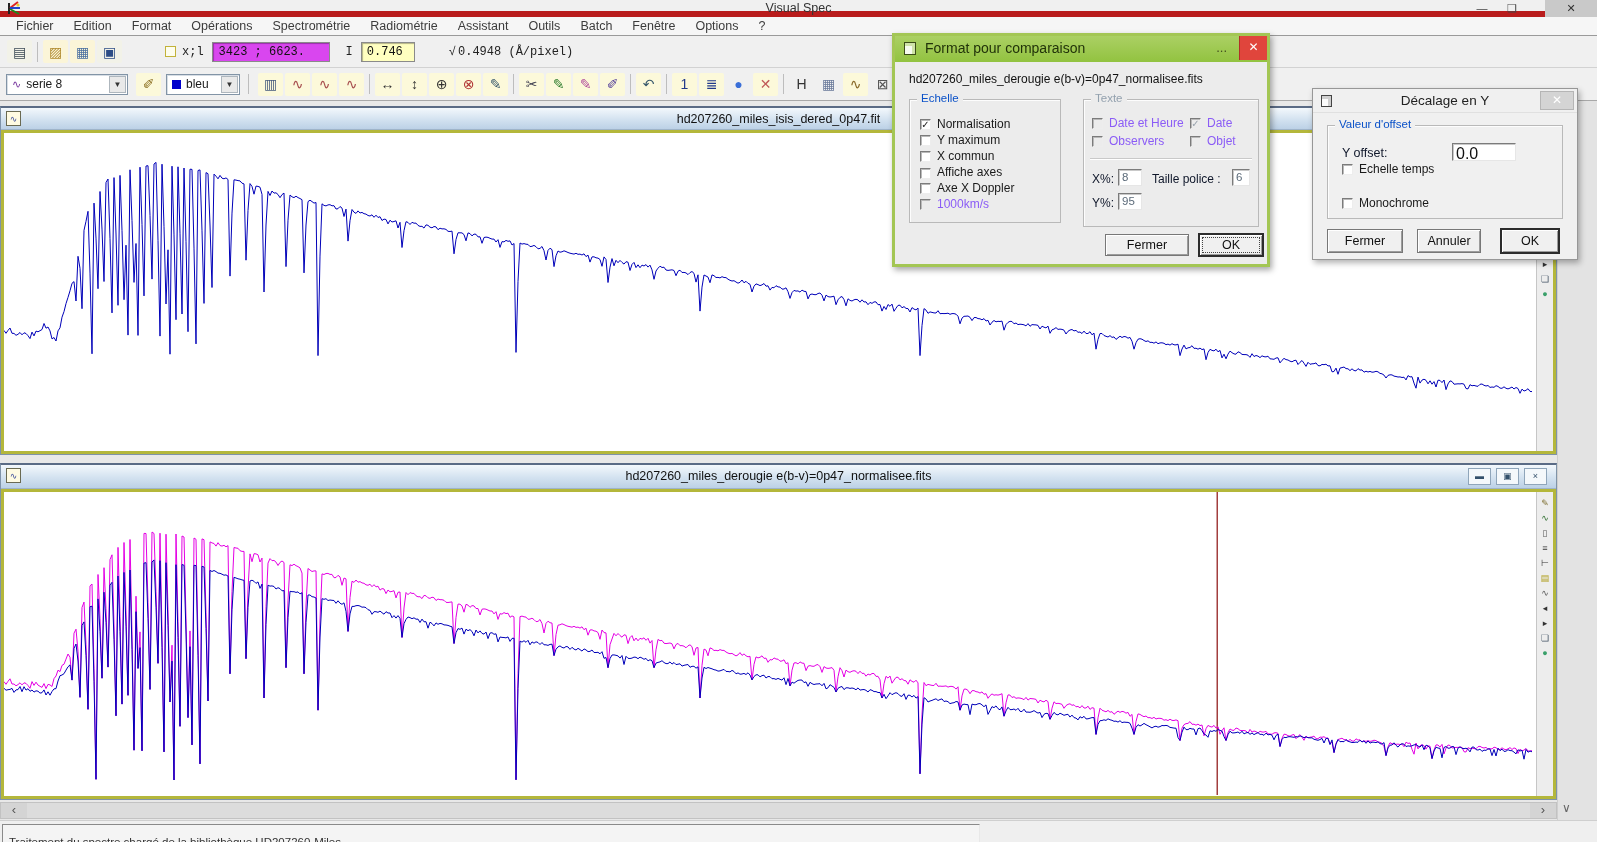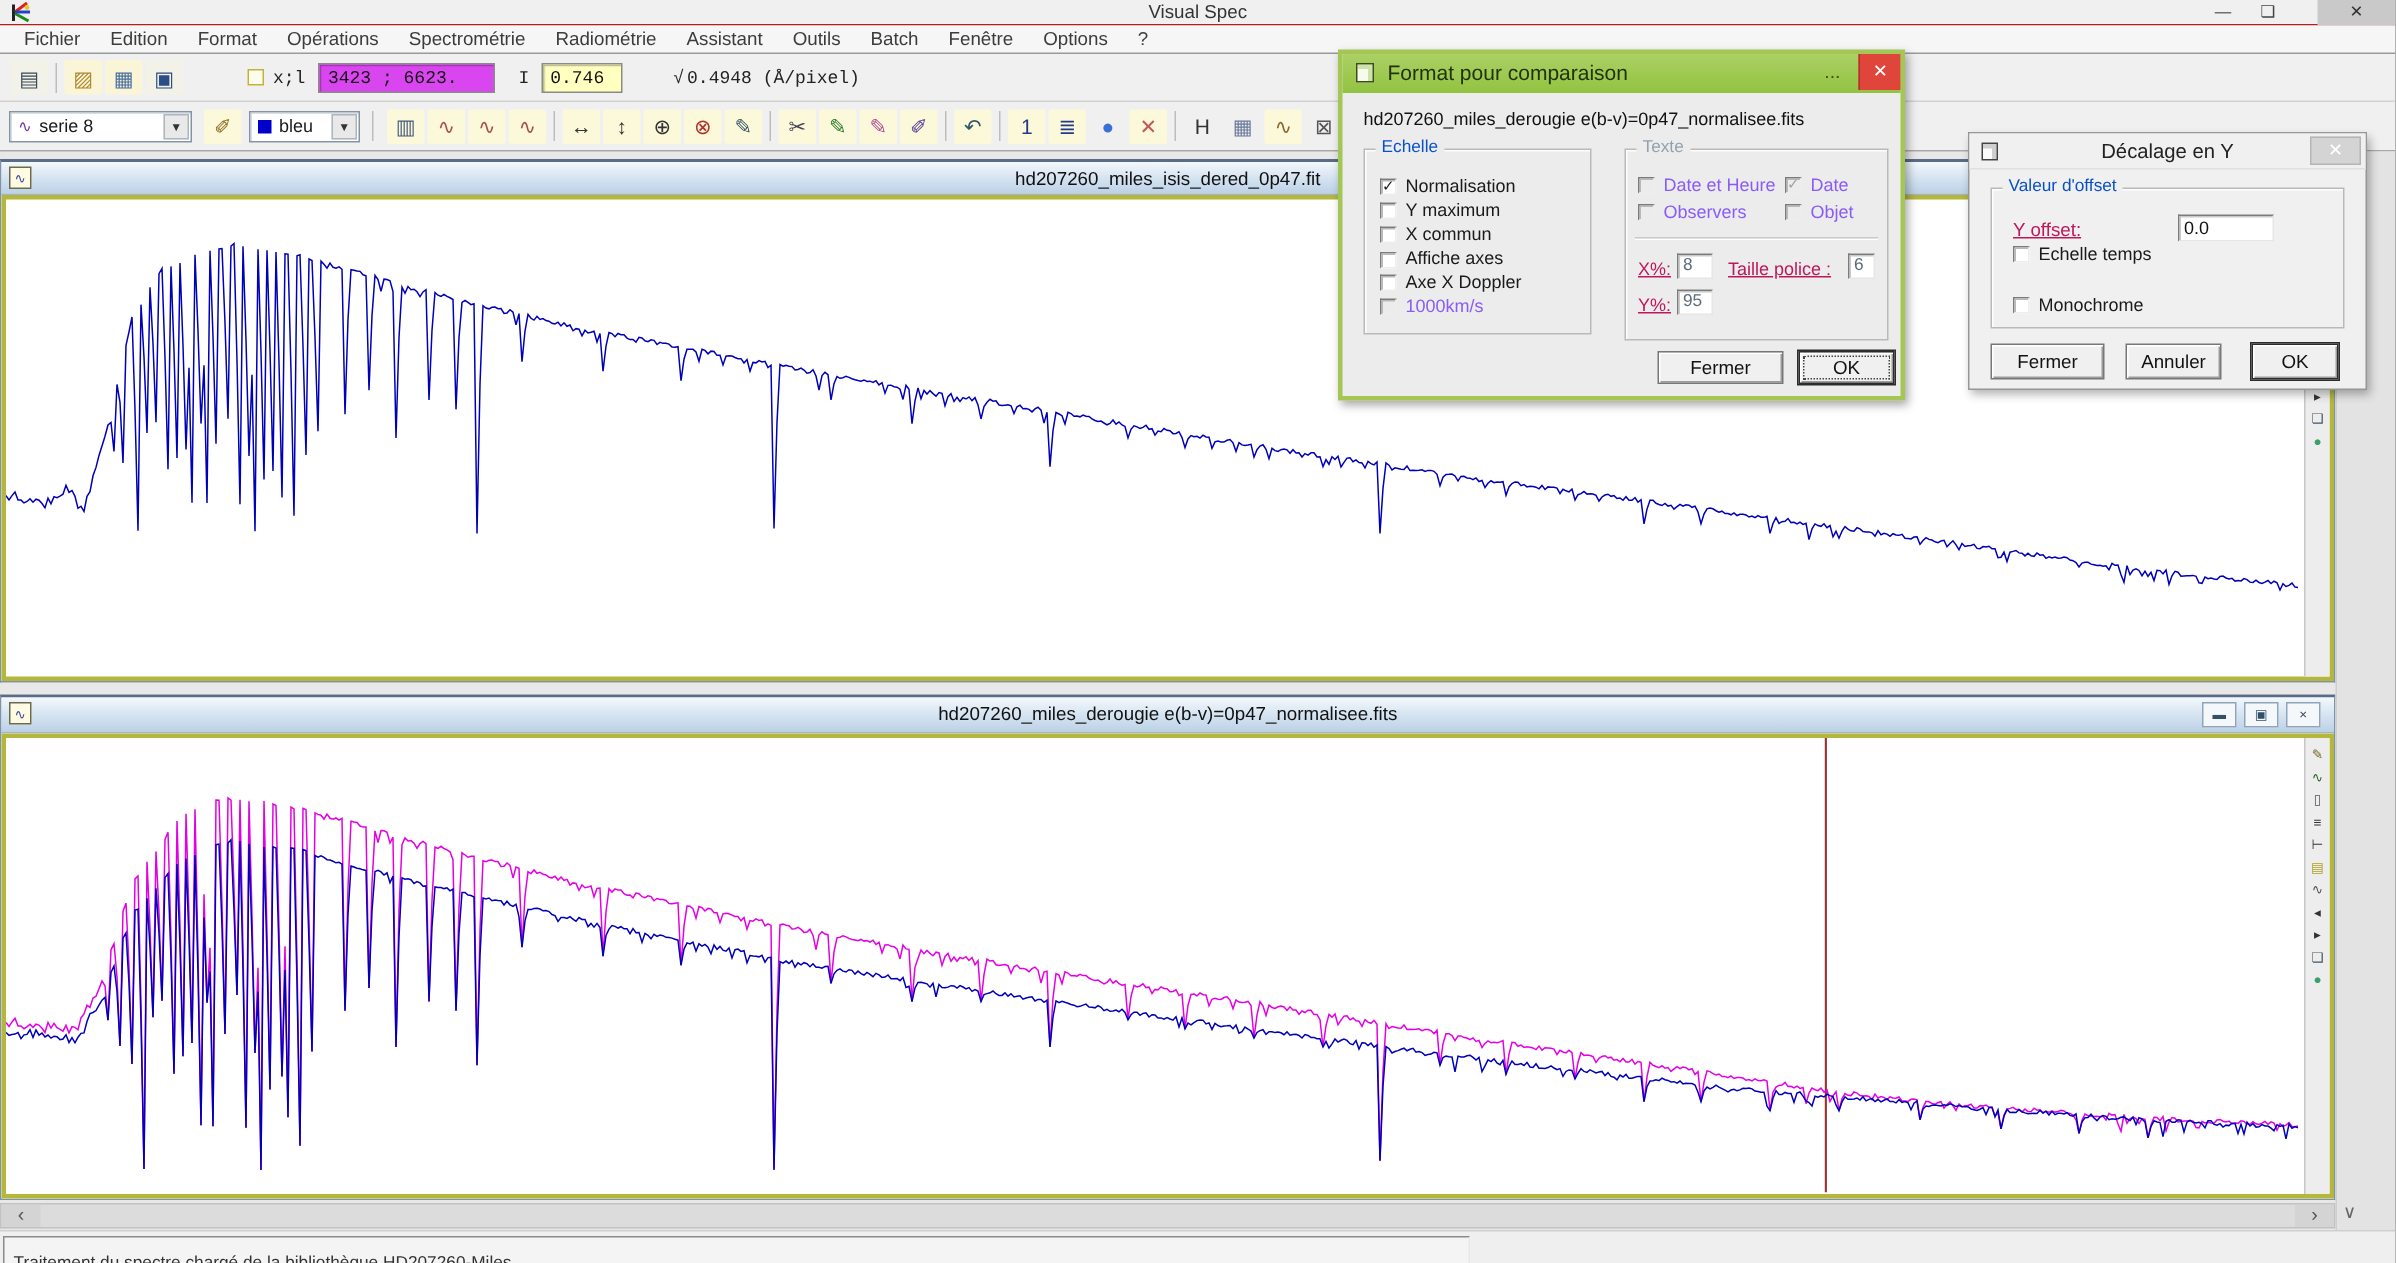--- a/index.html
+++ b/index.html
@@ -3,21 +3,21 @@
 <meta charset="utf-8">
 <style>
   * { margin:0; padding:0; box-sizing:border-box; }
   html,body { background:#777; }
   #app {
     position:relative; width:1597px; height:842px; overflow:hidden;
     background:#e8e8e8; font-family:"Liberation Sans", sans-serif; color:#1a1a1a;
   }
   
   .titlebar { position:absolute; left:0; top:0; width:1597px; height:17px;
-    background:#f0f0f0; border-bottom:1px solid #b91c1c; }
+    background:#f0f0f0; border-bottom:6px solid #b91c1c; }
   .app-title { position:absolute; left:0; right:0; top:1px; text-align:center;
     font-size:12.5px; color:#333; }
   .app-logo { position:absolute; left:7px; top:1px; width:15px; height:15px; }
   .capbtn { position:absolute; top:0; height:17px; width:30px; text-align:center;
     font-size:11px; color:#444; line-height:17px; }
   .cap-min { right:100px; }
   .cap-restore { right:70px; }
   .cap-close { right:0; width:52px; background:#c9c9c9; color:#333; }
   
   .menubar { position:absolute; left:0; top:17px; width:1597px; height:19px;
@@ -84,21 +84,21 @@
   .group-label { position:absolute; top:-8px; left:7px; background:#ececec; padding:0 4px; font-size:11.5px; color:#0a51c8; }
   .group-label.gray { color:#93a1ae; }
   .cb-row { position:absolute; display:flex; align-items:center; }
   .cb { width:11px; height:11px; background:#fff; border:1px solid; border-color:#7b7b7b #ededed #ededed #7b7b7b;
     box-shadow:inset 1px 1px 0 #b9b9b9; font-size:10px; line-height:10px; text-align:center; color:#1a1a1a; flex:none; }
   .cb.disabled { background:#ececec; color:#9aa4ae; }
   .cb-label { font-size:12px; color:#1a1a1a; margin-left:6px; }
   .cb-label.disabled { color:#8b5cf6; }
   .small-input { position:absolute; background:#fff; border:1px solid; border-color:#7b7b7b #e6e6e6 #e6e6e6 #7b7b7b;
     box-shadow:inset 1px 1px 0 #c9c9c9; font-size:11.5px; color:#5c6b7a; padding:1px 3px; }
-  .flabel { position:absolute; font-size:12px; color:#be185d;text-decoration:underline; }
+  .flabel { position:absolute; font-size:12px; color:#0f172a; }
   .btn { position:absolute; background:#f0f0f0; border:1px solid #777;
     box-shadow:inset 1px 1px 0 #fff, inset -1px -1px 0 #9c9c9c; font-size:12.5px; color:#111;
     text-align:center; display:flex; align-items:center; justify-content:center; }
   .btn-default { border:1px solid #2c2c2c; box-shadow:0 0 0 1px #2c2c2c, inset 1px 1px 0 #fff, inset -1px -1px 0 #9c9c9c; }
   .btn-focusdots { outline:1px dotted #444; outline-offset:-4px; }
   #offset-dialog { left:1312px; top:88px; width:266px; height:172px; background:#f0f0f0;
     border:1px solid #979797; box-shadow:2px 3px 6px rgba(0,0,0,.3); z-index:21; }
   .od-titlebar { position:absolute; left:0; top:0; right:0; height:24px; background:#f0f0f0; border-bottom:1px solid #e0e0e0; }
   .od-title { position:absolute; left:0; right:0; top:4px; text-align:center; font-size:13.5px; color:#222; }
   .od-close { position:absolute; right:3px; top:2px; width:34px; height:19px; background:#d4d4d4; border:1px solid #b5b5b5;
@@ -350,21 +350,21 @@
 
   <div class="dialog" id="offset-dialog">
     <div class="od-titlebar">
       <span class="od-page-icon"></span>
       <span class="od-title">Décalage en Y</span>
       <span class="od-close">✕</span>
     </div>
     <div class="group" style="left:14px;top:36px;width:236px;height:94px;background:#f0f0f0">
       <span class="group-label" style="background:#f0f0f0">Valeur d'offset</span>
       <span class="flabel" style="left:14px;top:20px;font-size:12.5px">Y offset:</span>
-      <span class="small-input" style="left:124px;top:17px;width:64px;height:18px;color:#111;font-size:12px">0.0</span>
+      <span class="small-input" style="left:124px;top:17px;width:64px;height:18px;color:#111;font-size:16px">0.0</span>
       <div class="cb-row" style="left:14px;top:36px">
         <span class="cb"></span>
         <span class="cb-label">Echelle temps</span>
       </div>
       <div class="cb-row" style="left:14px;top:70px">
         <span class="cb"></span>
         <span class="cb-label">Monochrome</span>
       </div>
     </div>
     <div class="btn" style="left:14px;top:140px;width:76px;height:24px">Fermer</div>

